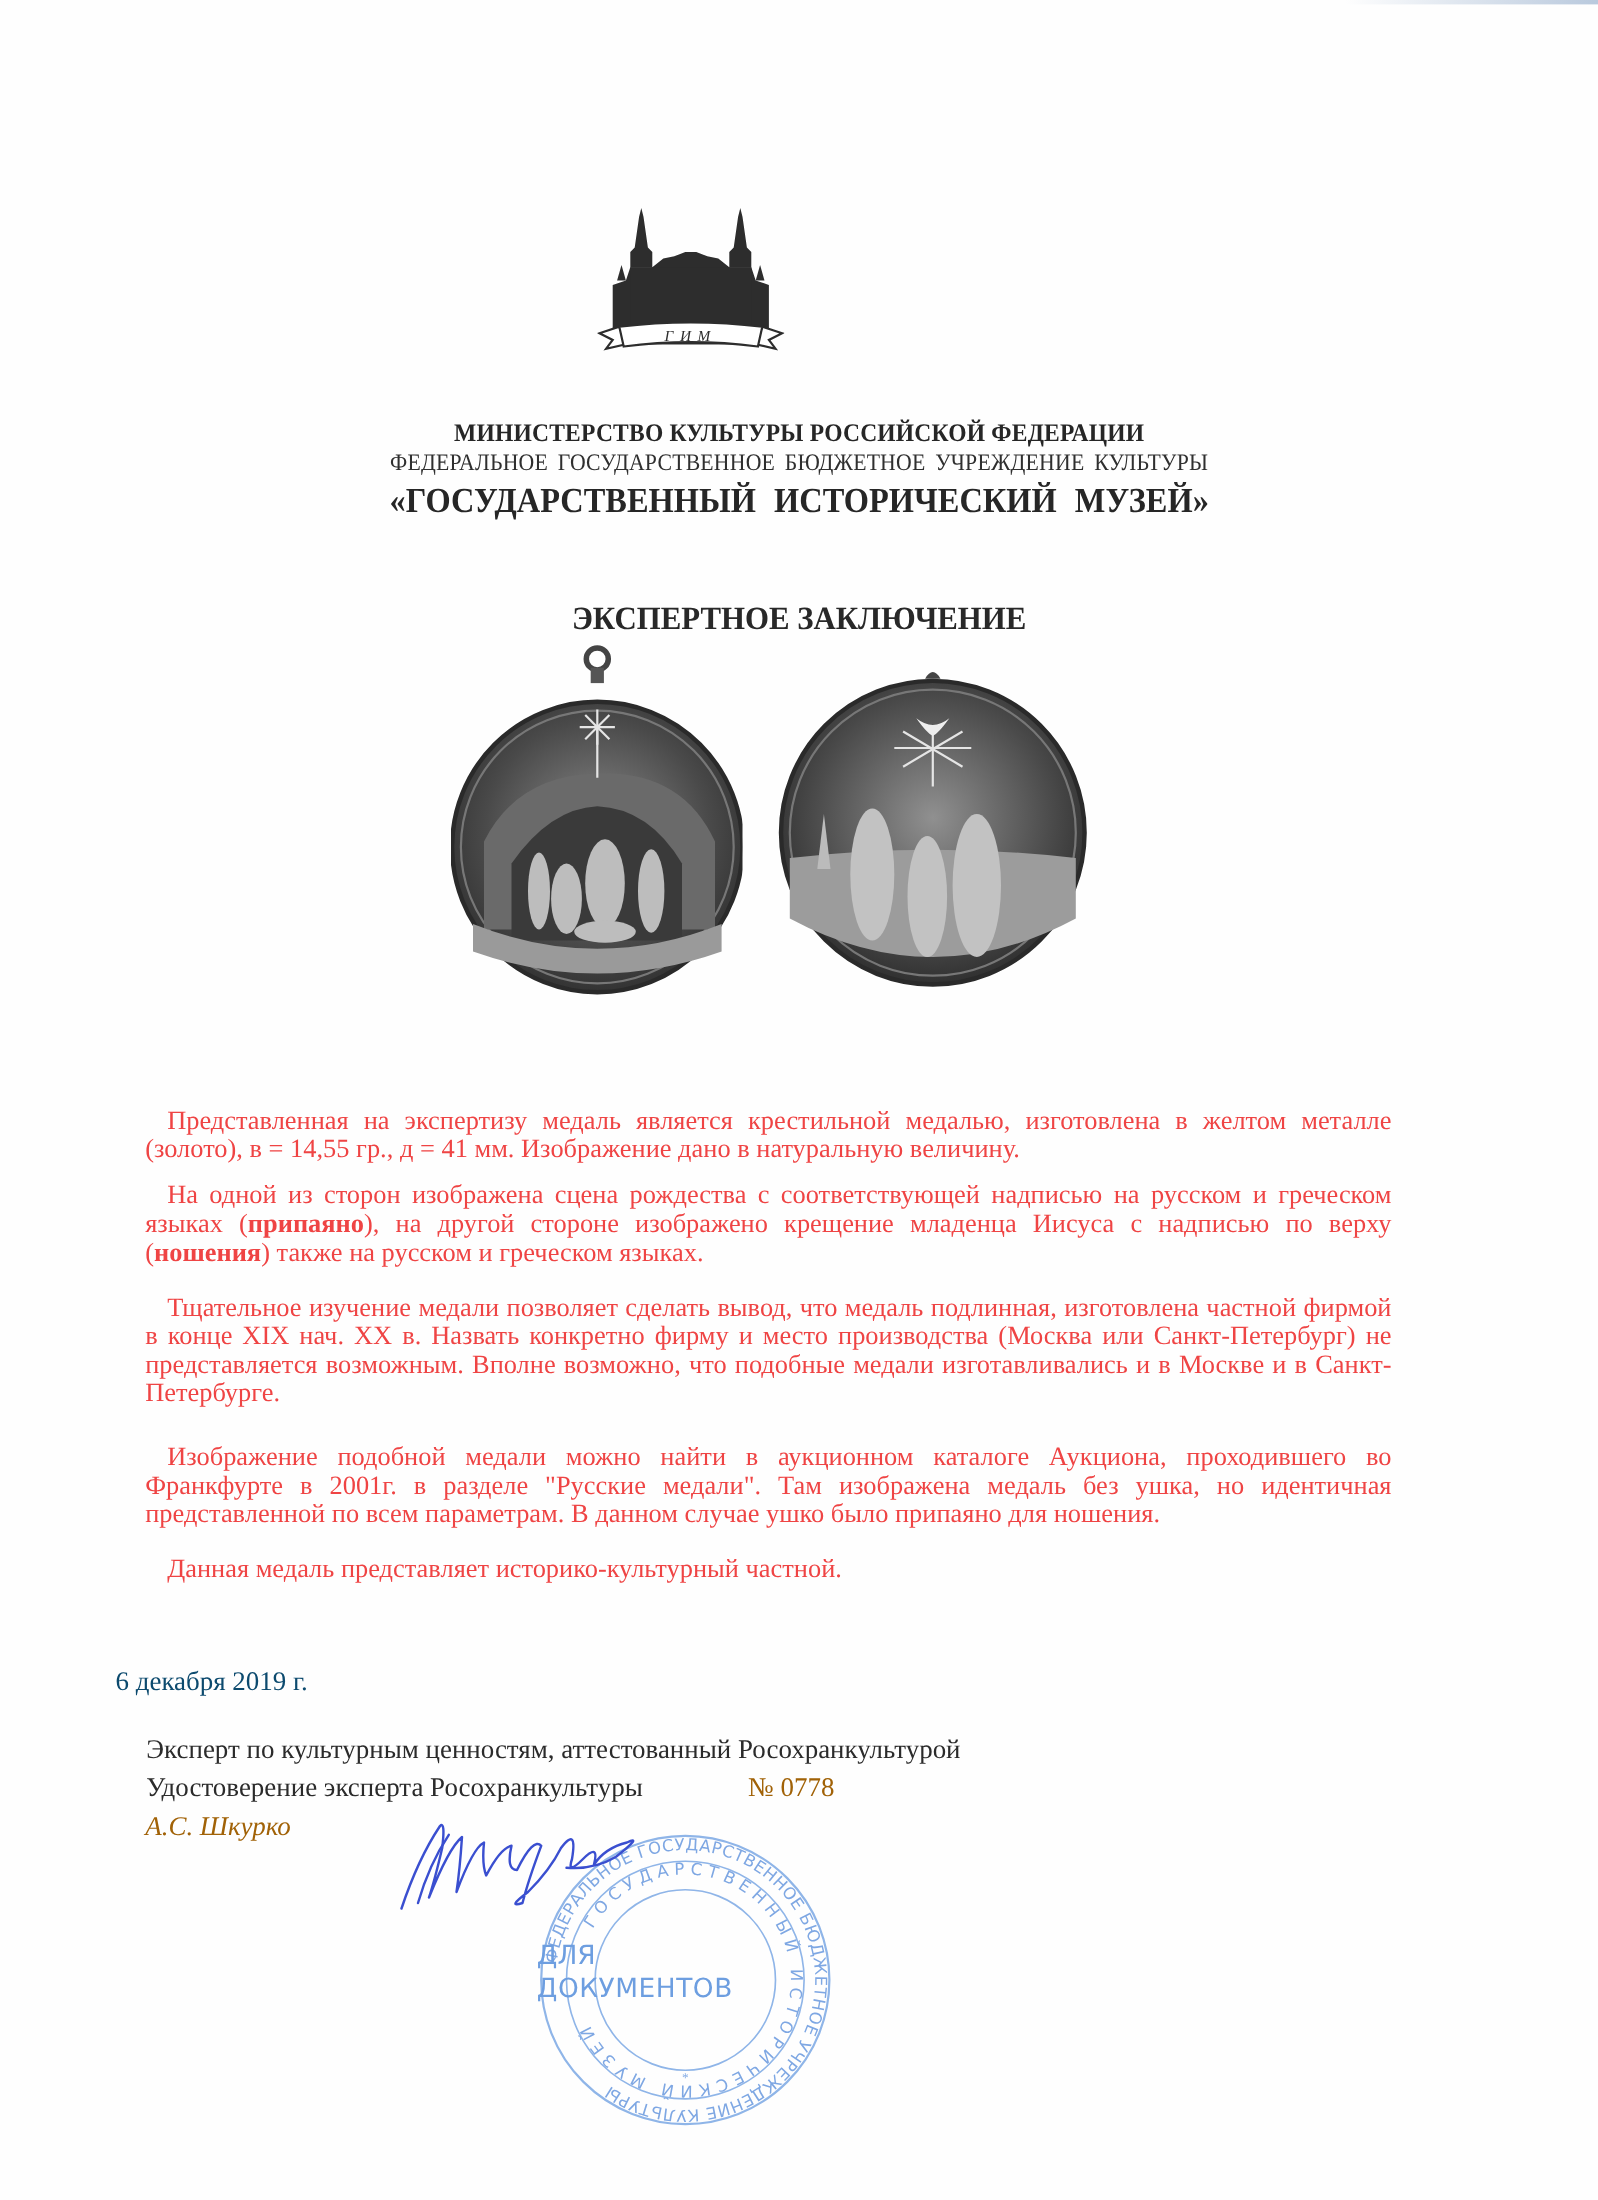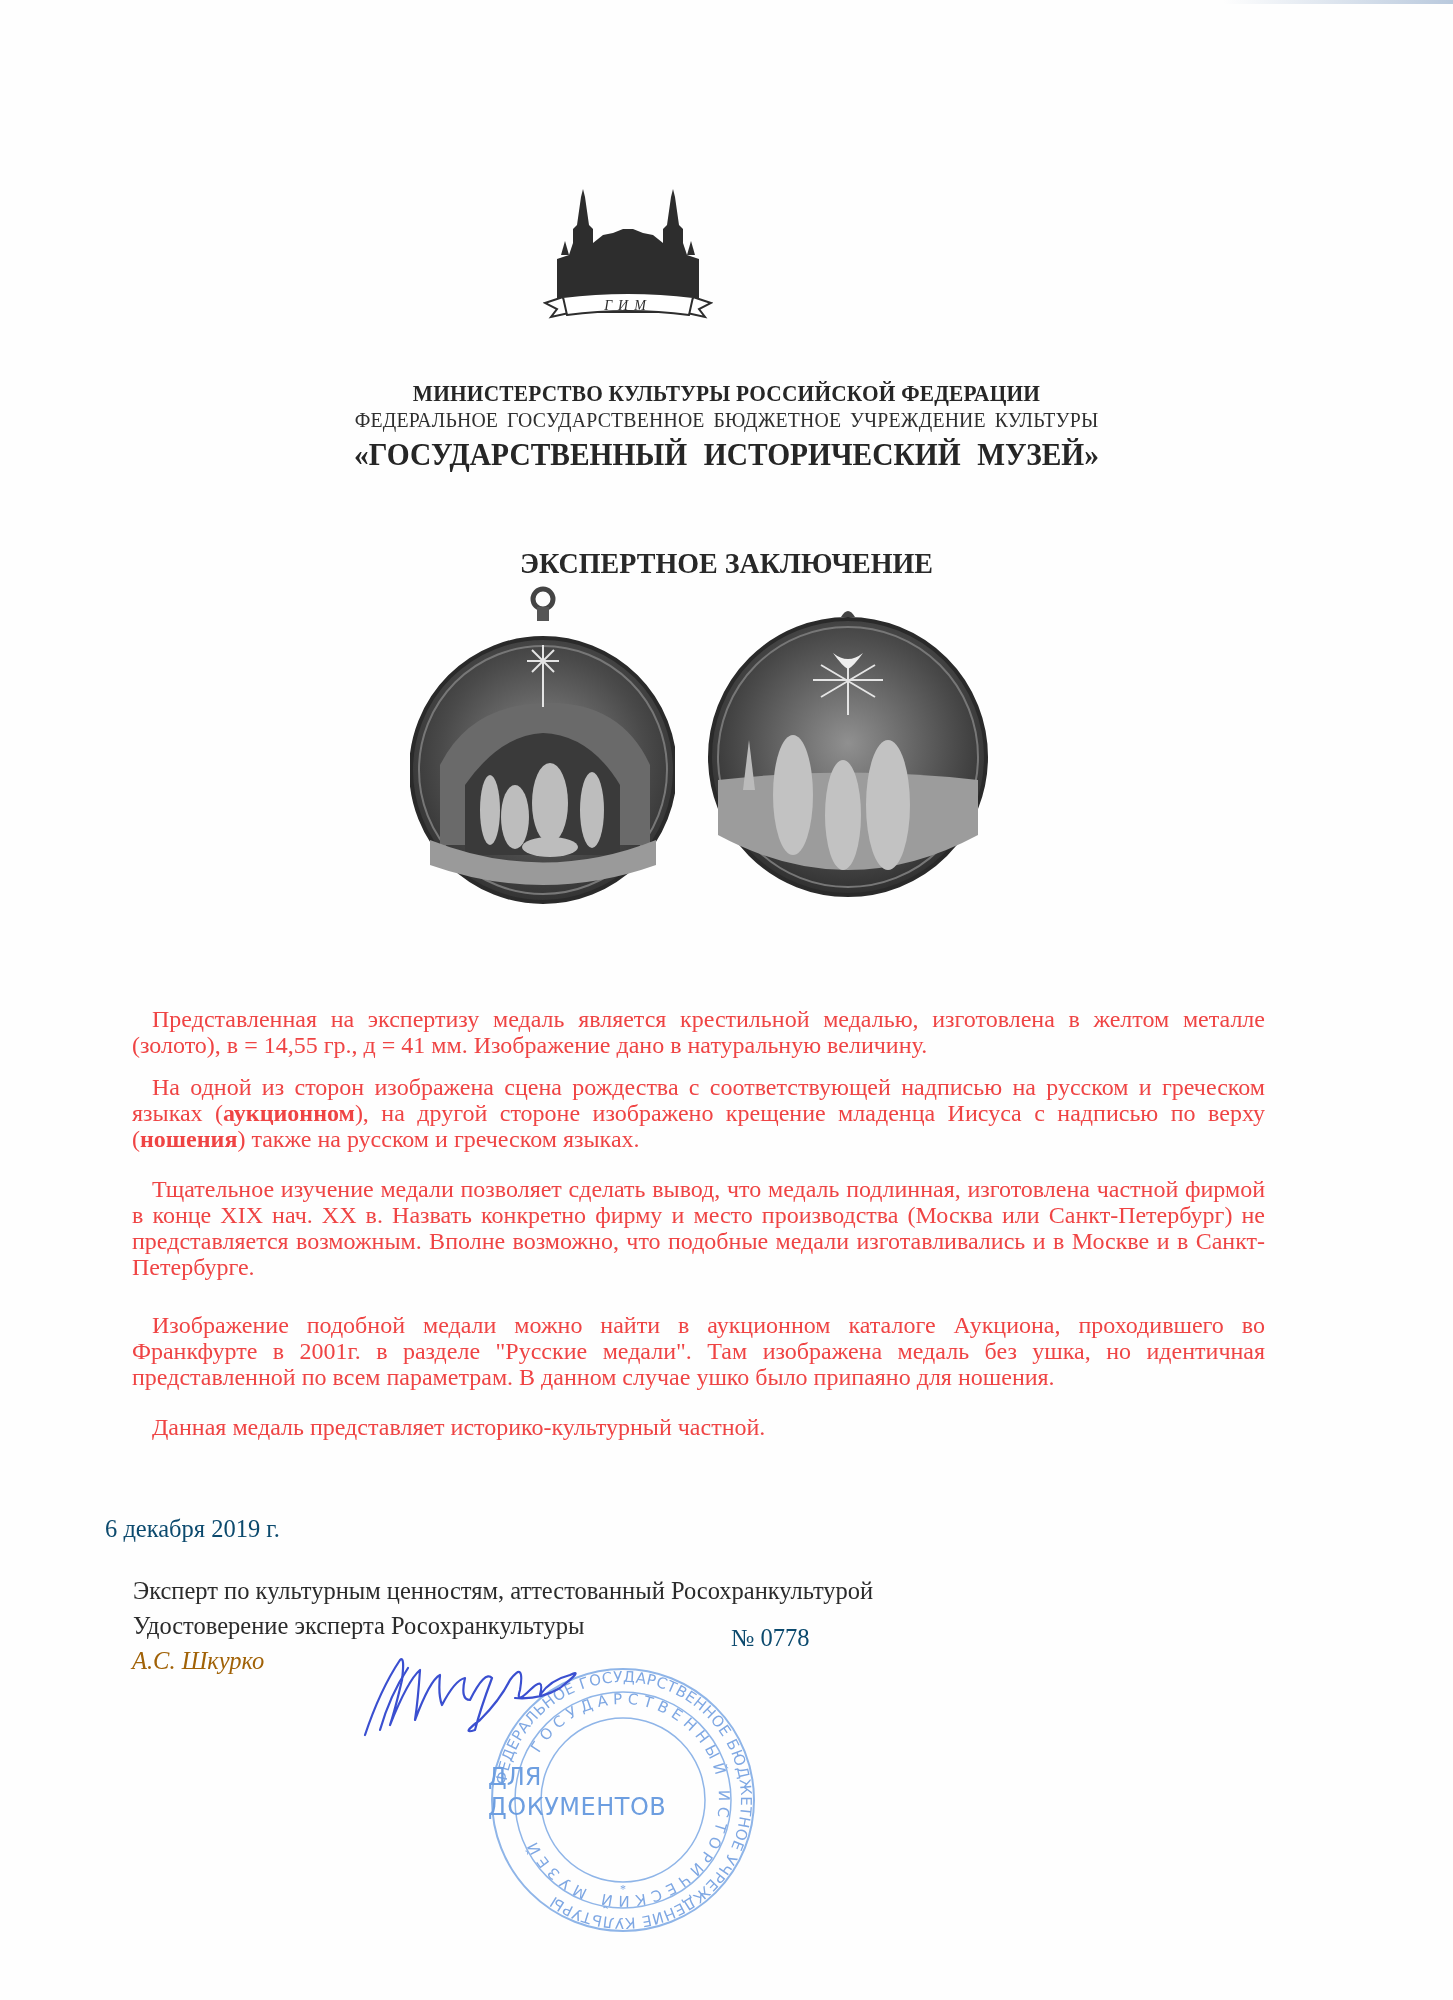--- a/index.html
+++ b/index.html
@@ -32,21 +32,21 @@
     .para-2 { top: 1074px; }
     .para-3 { top: 1176px; }
     .para-4 { top: 1312px; }
     .para-5 { top: 1414px; }
     b { font-weight: bold; }
 
     .date { position: absolute; left: 105px; top: 1515px; font-size: 24.5px; color:#0c4a6e; }
     .expert { position: absolute; left: 133px; font-size: 24.5px; color:#2b2b2b; }
     .expert-1 { top: 1577px; }
     .expert-2 { top: 1612px; }
-    .cert-no { position: absolute; left: 731px; top: 1612px; font-size: 24.5px; color:#0c4a6e;margin-top:12px; }
+    .cert-no { position: absolute; left: 680px; top: 1612px; font-size: 24.5px; color:#a16207; }
     .expert-name { position: absolute; left: 132px; top: 1647px; font-size: 24.5px; font-style: italic; color:#a16207; }
 
     .signature { position: absolute; left: 360px; top: 1650px; width: 250px; height: 90px; }
     .stamp { position: absolute; left: 488px; top: 1665px; width: 270px; height: 270px; }
     .stamp-center { position: absolute; left: 0; width: 270px; text-align: left;
       font-family: "DejaVu Sans", "Liberation Sans", sans-serif; color: #6d9ee0; font-size: 24px; }
     .stamp-c1 { top: 98px; }
     .stamp-c2 { top: 128px; letter-spacing: 0.5px; }
   </style>
 </head>
@@ -147,21 +147,21 @@
       <ellipse cx="140" cy="210" rx="18" ry="55"></ellipse>
       <ellipse cx="185" cy="200" rx="22" ry="65"></ellipse>
     </g>
     <text x="145" y="152" text-anchor="middle" font-size="14" fill="#d8d8d8" opacity="0">крещение</text>
   </svg>
 
   <div class="body-text para-1">
     <p>Представленная на экспертизу медаль является крестильной медалью, изготовлена в желтом металле (золото), в = 14,55 гр., д = 41 мм. Изображение дано в натуральную величину.</p>
   </div>
   <div class="body-text para-2">
-    <p class="last-line-left"><span>На одной из сторон изображена сцена рождества с соответствующей надписью на русском и греческом языках (</span><b>аукционном</b><span>), на другой стороне изображено крещение младенца Иисуса с надписью по верху (</span><b>ношения</b><span>) также на русском и греческом языках.</span></p>
+    <p class="last-line-left"><span>На одной из сторон изображена сцена рождества с соответствующей надписью на русском и греческом языках (</span><b>припаяно</b><span>), на другой стороне изображено крещение младенца Иисуса с надписью по верху (</span><b>ношения</b><span>) также на русском и греческом языках.</span></p>
   </div>
   <div class="body-text para-3">
     <p>Тщательное изучение медали позволяет сделать вывод, что медаль подлинная, изготовлена частной фирмой в конце XIX нач. XX в. Назвать конкретно фирму и место производства (Москва или Санкт-Петербург) не представляется возможным. Вполне возможно, что подобные медали изготавливались и в Москве и в  Санкт-Петербурге.</p>
   </div>
   <div class="body-text para-4">
     <p>Изображение подобной медали можно найти в аукционном каталоге Аукциона, проходившего во Франкфурте в 2001г. в разделе "Русские медали". Там изображена медаль без ушка, но идентичная представленной по всем параметрам.  В данном случае ушко было припаяно для ношения.</p>
   </div>
   <div class="body-text para-5">
     <p>Данная медаль представляет историко-культурный частной.</p>
   </div>

